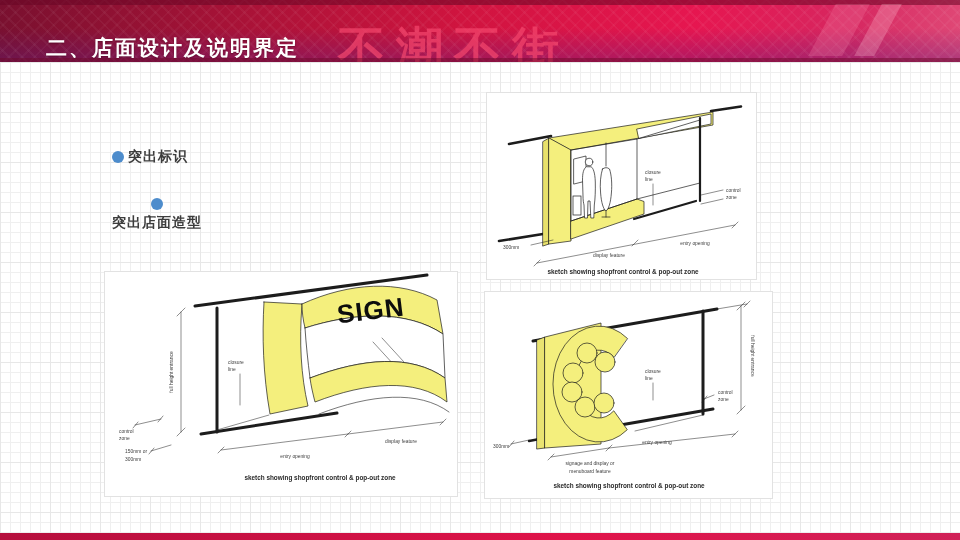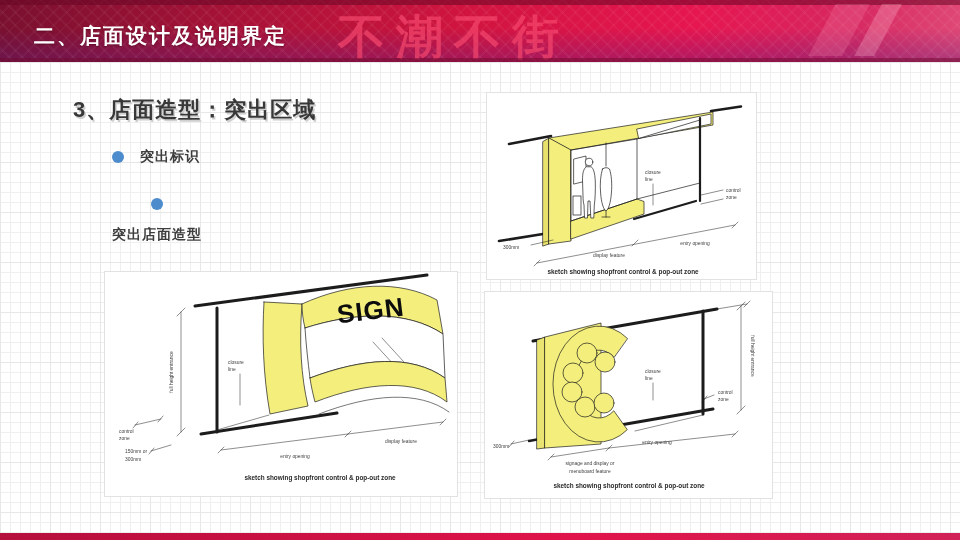--- a/index.html
+++ b/index.html
@@ -9,40 +9,40 @@
   .header{position:absolute;left:0;top:0;width:960px;height:62px;
     background:
       repeating-linear-gradient(45deg, rgba(255,255,255,.045) 0 2px, transparent 2px 9px),
       repeating-linear-gradient(-45deg, rgba(255,255,255,.035) 0 2px, transparent 2px 9px),
       linear-gradient(to top, rgba(88,30,130,.38), rgba(88,30,130,0) 55%),
       linear-gradient(100deg,#79102f 0%,#a31236 22%,#d0143f 48%,#e61650 72%,#d62760 88%,#e04a77 100%);}
   .header::before{content:"";position:absolute;left:0;top:0;width:100%;height:5px;
     background:rgba(104,6,36,.55);}
   .header::after{content:"";position:absolute;left:0;bottom:0;width:100%;height:4px;
     background:rgba(112,8,40,.5);}
-  .watermark{position:absolute;left:338px;top:6px;font-size:47px;font-weight:bold;
+  .watermark{position:absolute;left:338px;top:18px;font-size:47px;font-weight:bold;
     letter-spacing:11px;color:rgba(246,72,110,.68);white-space:nowrap;}
   .hdr-deco{position:absolute;top:4px;height:52px;transform:skewX(-28deg);}
   .deco-a{left:822px;width:34px;background:rgba(255,150,180,.22);}
   .deco-b{left:868px;width:20px;background:rgba(255,190,210,.28);}
-  .header-title{position:absolute;left:34px;top:22px;margin:0;font-size:21px;font-weight:bold;
+  .header-title{position:absolute;left:34px;top:22px;margin:12px;font-size:21px;font-weight:bold;
     color:#ffffff;letter-spacing:2px;text-shadow:0 1px 2px rgba(60,0,20,.55);}
   
   .content{position:absolute;left:0;top:62px;width:960px;height:471px;background-color:#fff;
     background-image:
       linear-gradient(#e7e7e7 1px,transparent 1px),
       linear-gradient(90deg,#e7e7e7 1px,transparent 1px),
       linear-gradient(#efefef 1px,transparent 1px),
       linear-gradient(90deg,#efefef 1px,transparent 1px);
     background-size:50px 50px,50px 50px,10px 10px,10px 10px;}
   .bottom-strip{position:absolute;left:0;bottom:0;width:960px;height:7px;
     background:linear-gradient(90deg,#b50f3d,#e0144a 60%,#d02258);}
   .page-title{position:absolute;left:73px;top:33px;margin:0;font-size:22px;font-weight:bold;
     color:#383838;letter-spacing:1px;text-shadow:1.5px 1.5px 0 #cfcfcf;}
-  .bullet{position:absolute;left:112px;display:flex;align-items:center;gap:16px;}
+  .bullet{position:absolute;left:112px;display:flex;align-items:center;gap:4px;}
   .bullet-1{top:86px;} .bullet-2{top:136px;flex-direction:column;}
   .dot{width:12px;height:12px;border-radius:50%;background:#4d8ccc;flex:0 0 auto;}
   .bullet-label{font-size:14px;font-weight:600;color:#3d3d3d;letter-spacing:1px;}
   
   .panel{position:absolute;background:#fff;border:1px solid #e2e2e2;}
   .panel-a{left:486px;top:30px;width:269px;height:186px;}
   .panel-b{left:104px;top:209px;width:352px;height:224px;}
   .panel-c{left:484px;top:229px;width:287px;height:206px;}
   .panel svg{display:block;width:100%;height:100%;}
   .s-lbl{font:4.9px "Liberation Sans",sans-serif;fill:#3e3e3e;}
@@ -56,21 +56,20 @@
 
   <header class="header">
     <div class="watermark">不潮不街</div>
     <div class="hdr-deco deco-a"></div>
     <div class="hdr-deco deco-b"></div>
     <h1 class="header-title">二、店面设计及说明界定</h1>
   </header>
 
   <main class="content">
 
-    <h2 class="page-title">3、店面造型：突出区域</h2>
 
     <div class="bullet bullet-1">
       <span class="dot"></span>
       <span class="bullet-label">突出标识</span>
     </div>
     <div class="bullet bullet-2">
       <span class="dot"></span>
       <span class="bullet-label">突出店面造型</span>
     </div>
 

